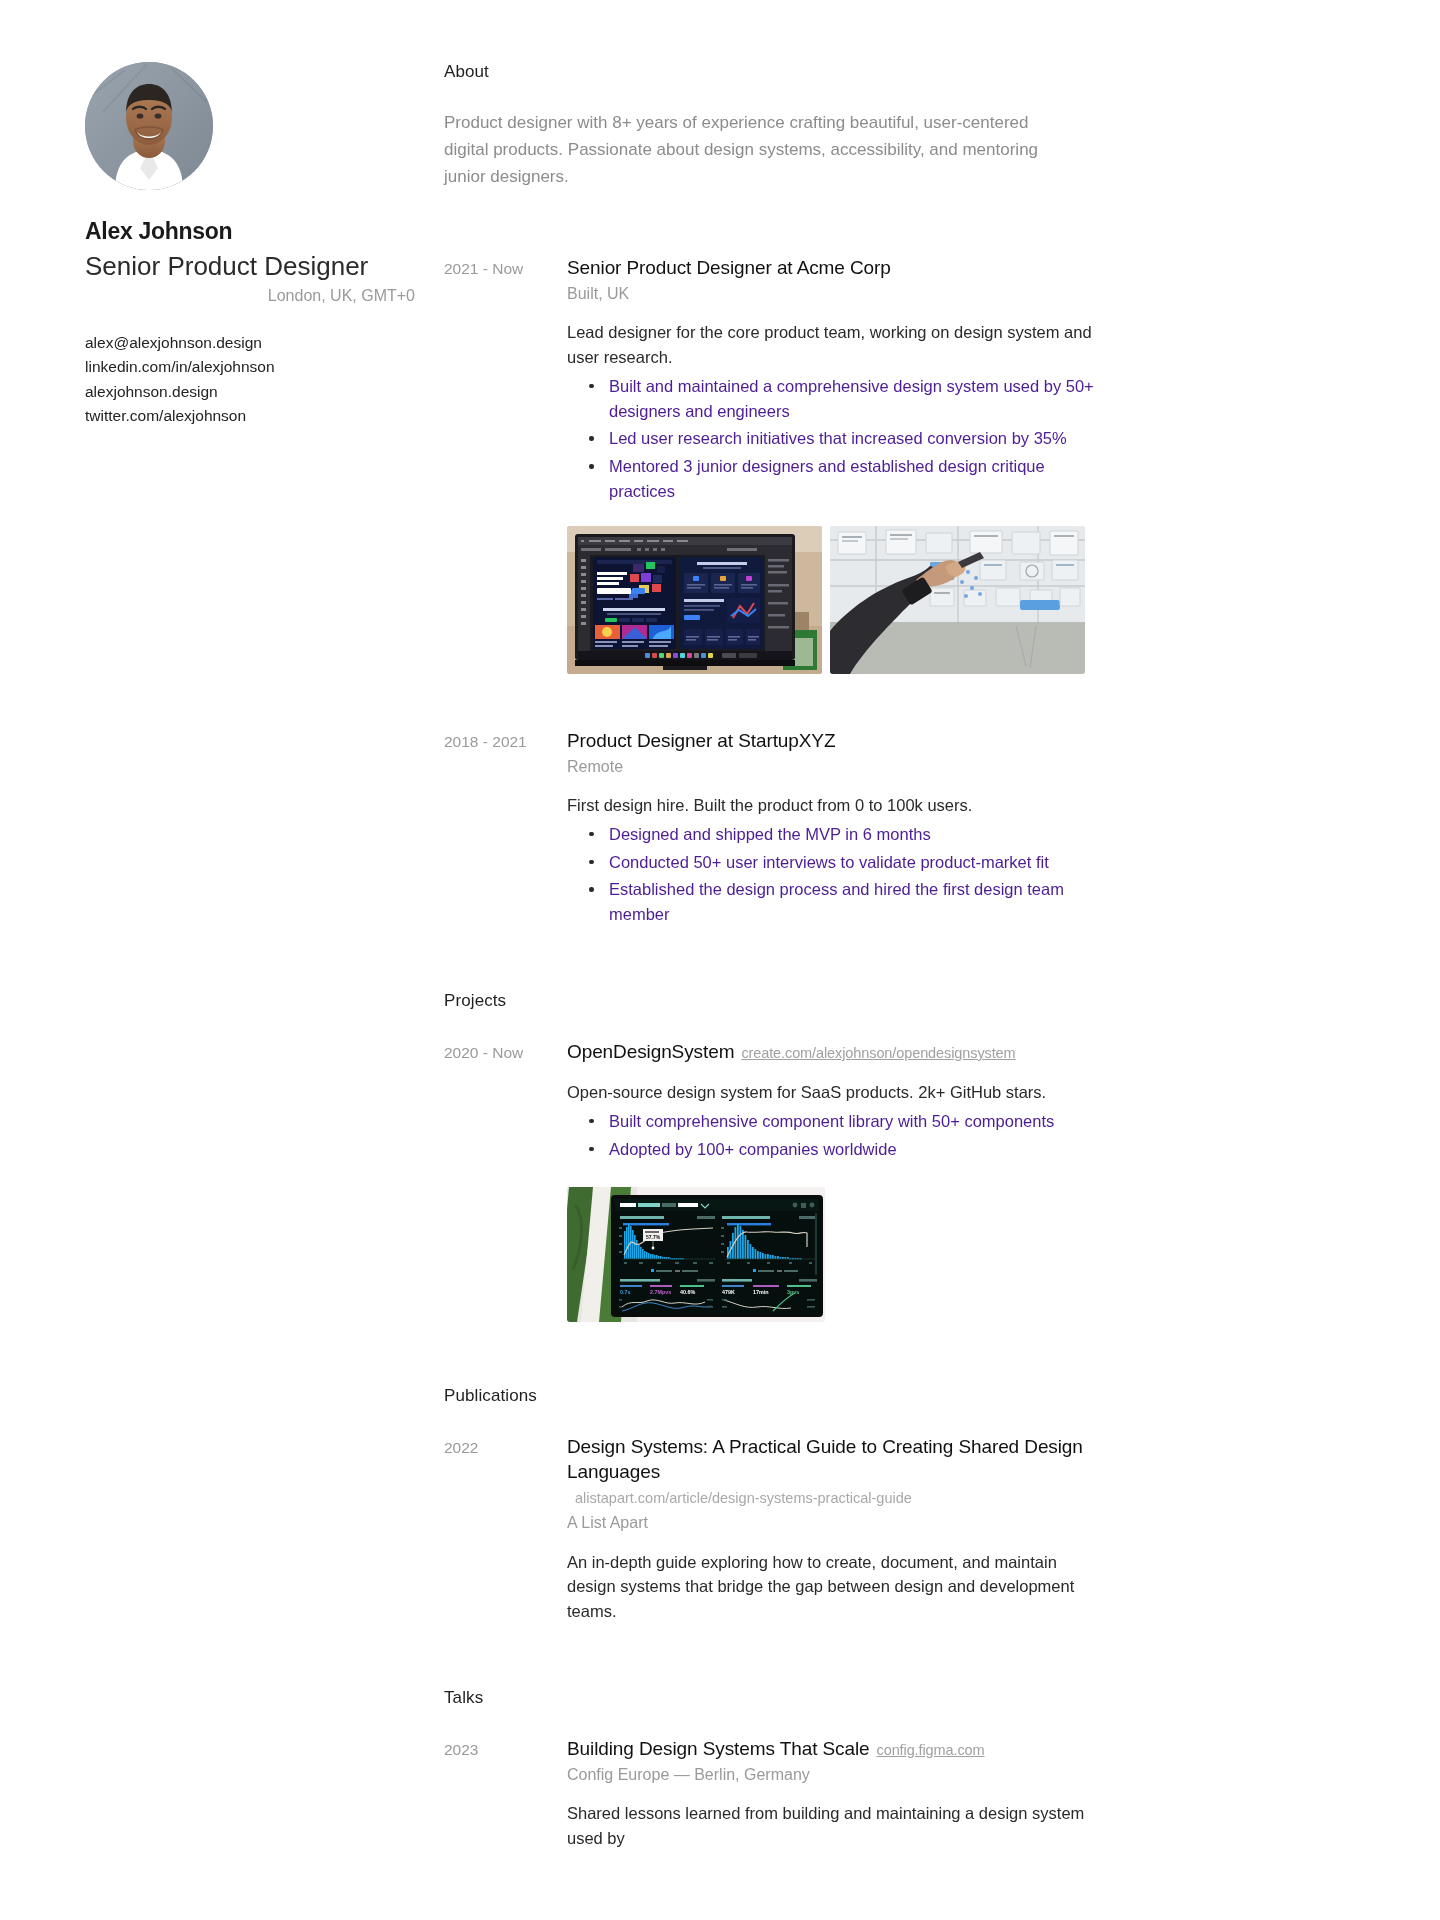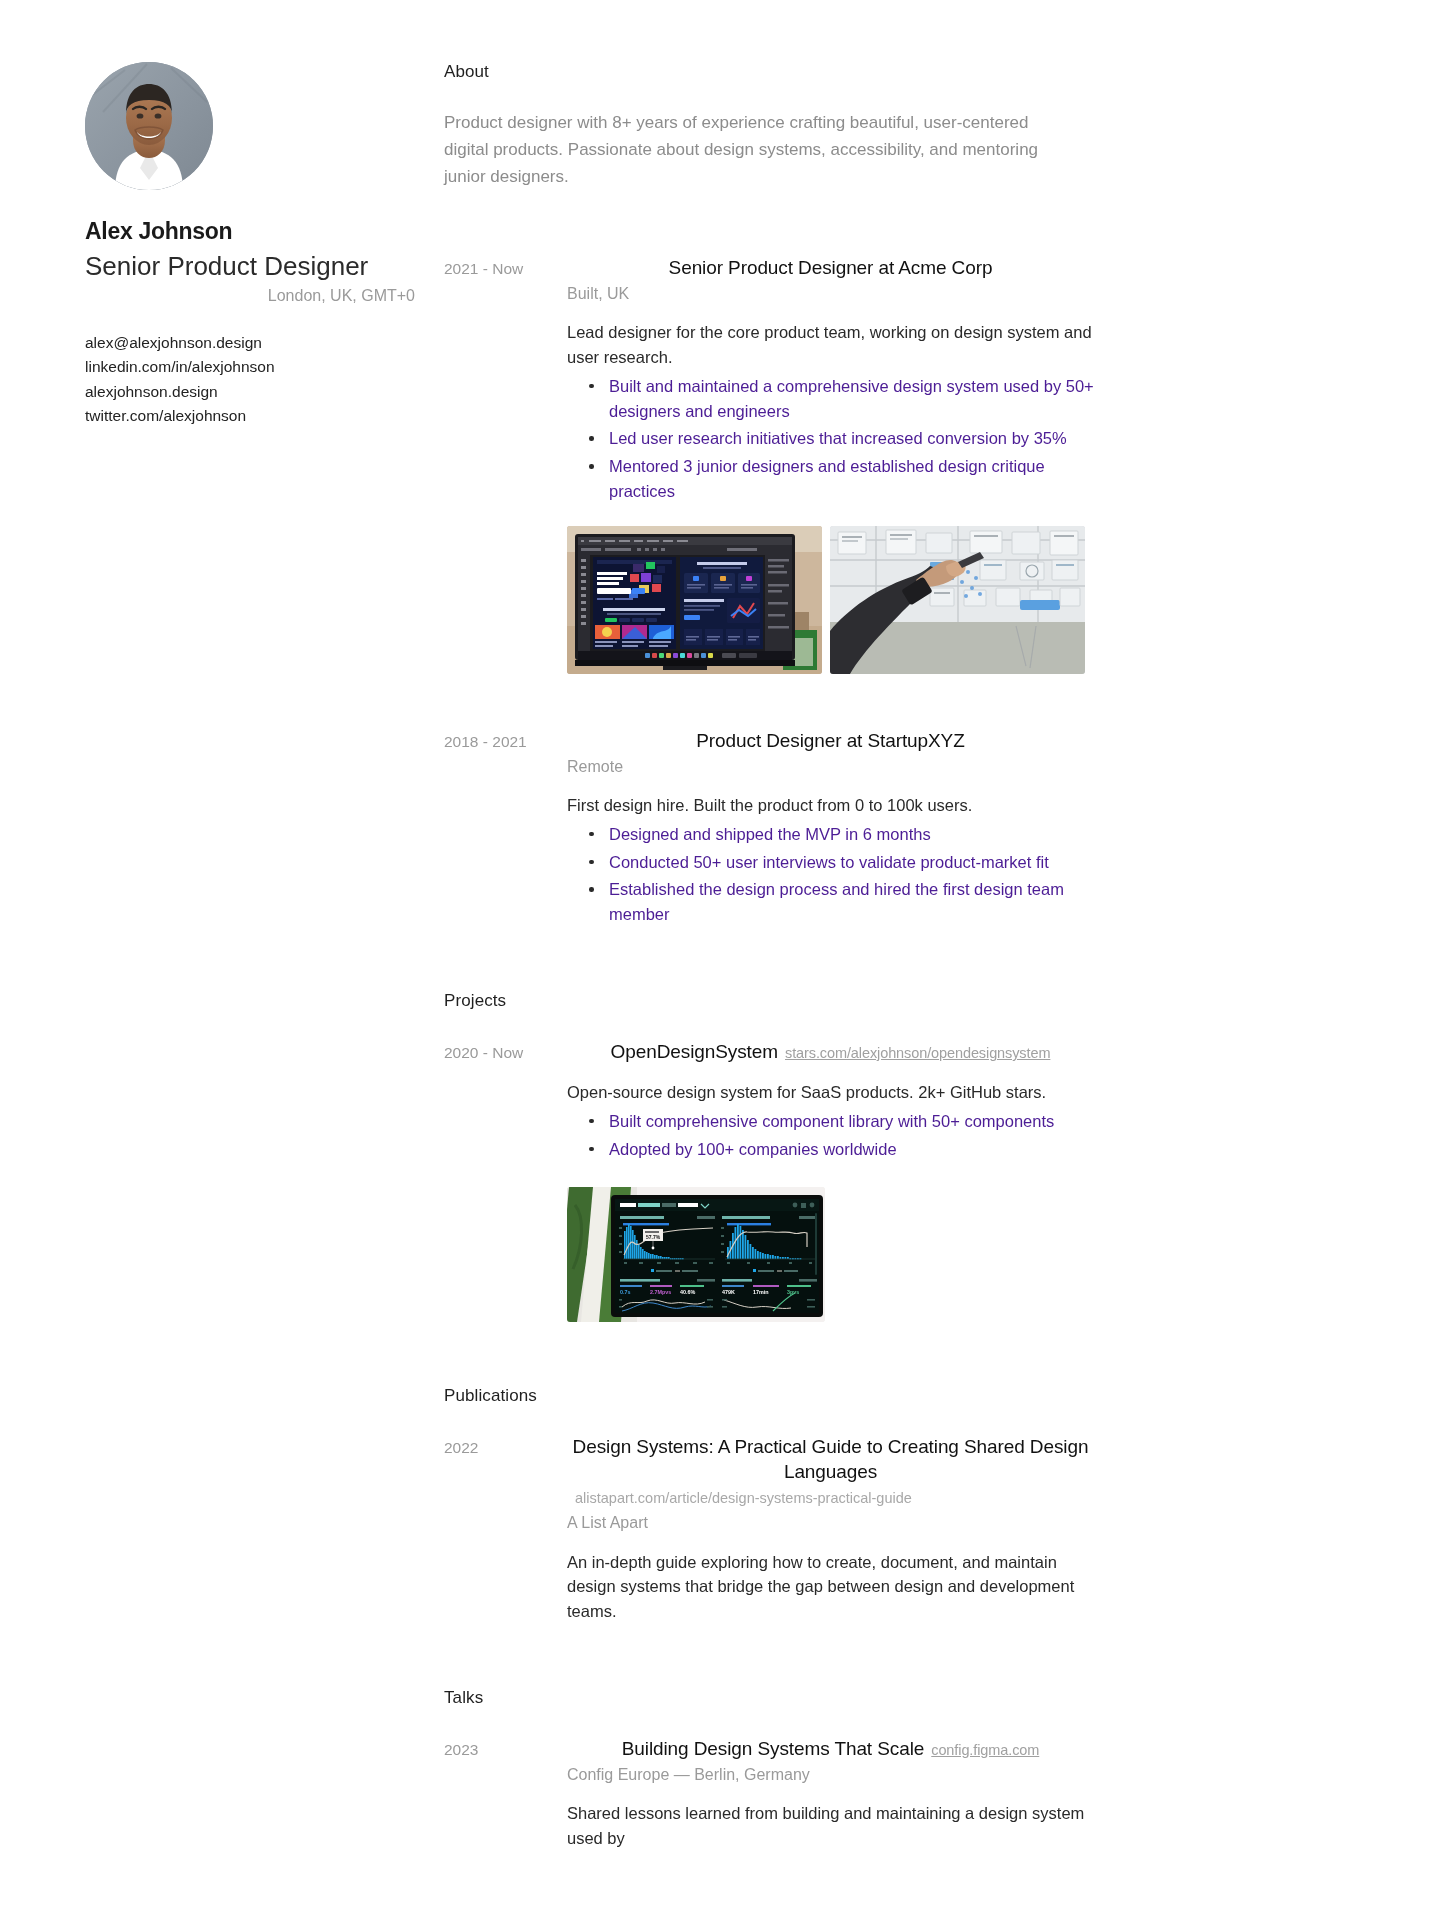--- a/index.html
+++ b/index.html
@@ -117,21 +117,20 @@
     line-height: 1.4;
   }
   .entry-body { flex: 1 1 auto; min-width: 0; }
 
   .entry-title {
     font-size: 19px;
     font-weight: 400;
     color: #111111;
     line-height: 1.32;
     letter-spacing: -0.1px;
-    text-align: center;
   }
   .entry-title .ttl { color: #111111; }
   .entry-title .url {
     font-size: 14.5px;
     color: #a0a0a0;
     margin-left: 7px;
     font-weight: 400;
   }
 
   .entry-subtitle {
@@ -552,21 +551,21 @@
 
     <div class="spacer-about"></div>
 
     <section class="section">
       <h2 class="section-title">Projects</h2>
 
       <div class="entry">
         <div class="entry-date">2020 - Now</div>
         <div class="entry-body">
           <div class="entry-title">
-            <span class="ttl">OpenDesignSystem</span><a href="#" class="url">stars.com/alexjohnson/opendesignsystem</a>
+            <span class="ttl">OpenDesignSystem</span><a href="#" class="url">create.com/alexjohnson/opendesignsystem</a>
           </div>
           <p class="entry-desc">Open-source design system for SaaS products. 2k+ GitHub stars.</p>
           <ul class="bullets">
             <li>Built comprehensive component library with 50+ components</li>
             <li>Adopted by 100+ companies worldwide</li>
           </ul>
 
           <div class="media-single">
             <svg viewBox="0 0 258 135" xmlns="http://www.w3.org/2000/svg" aria-hidden="true">
               <rect width="258" height="135" fill="#f4f1f0"></rect>

